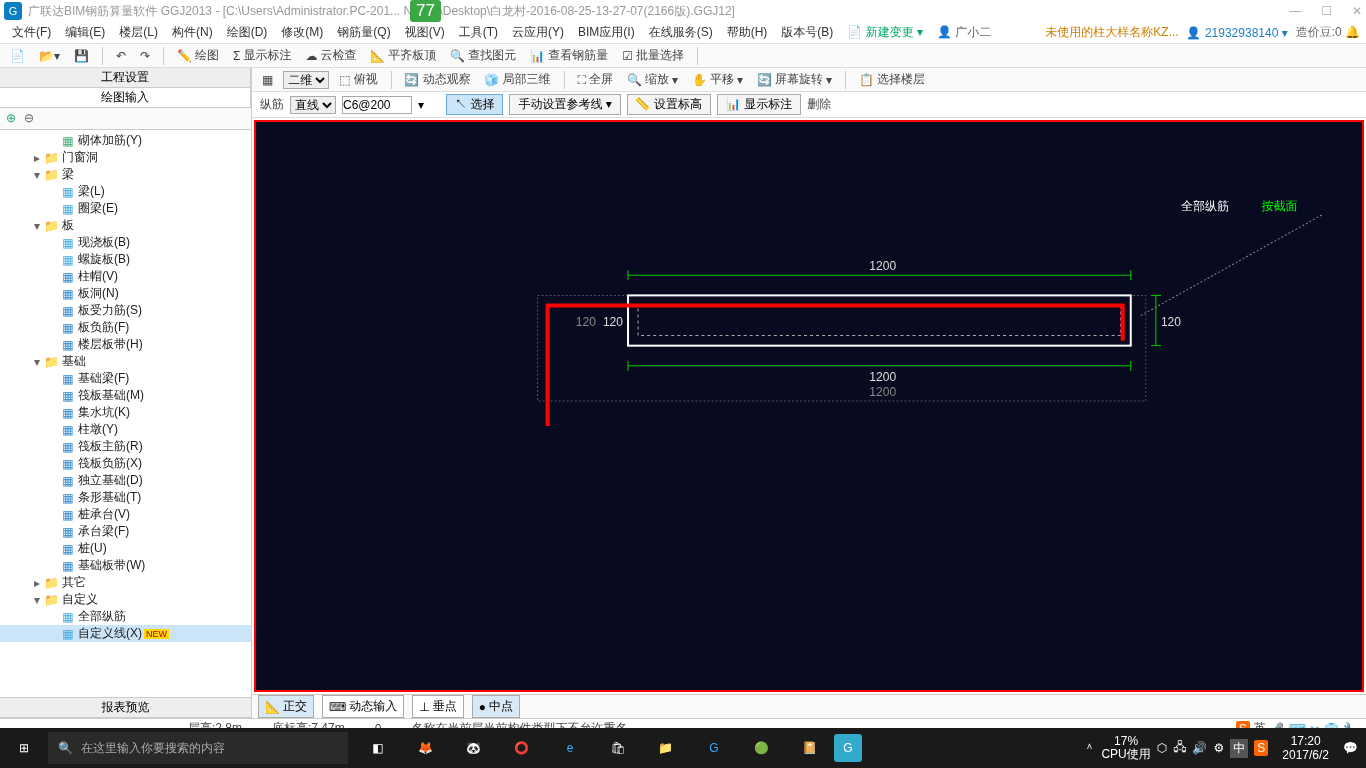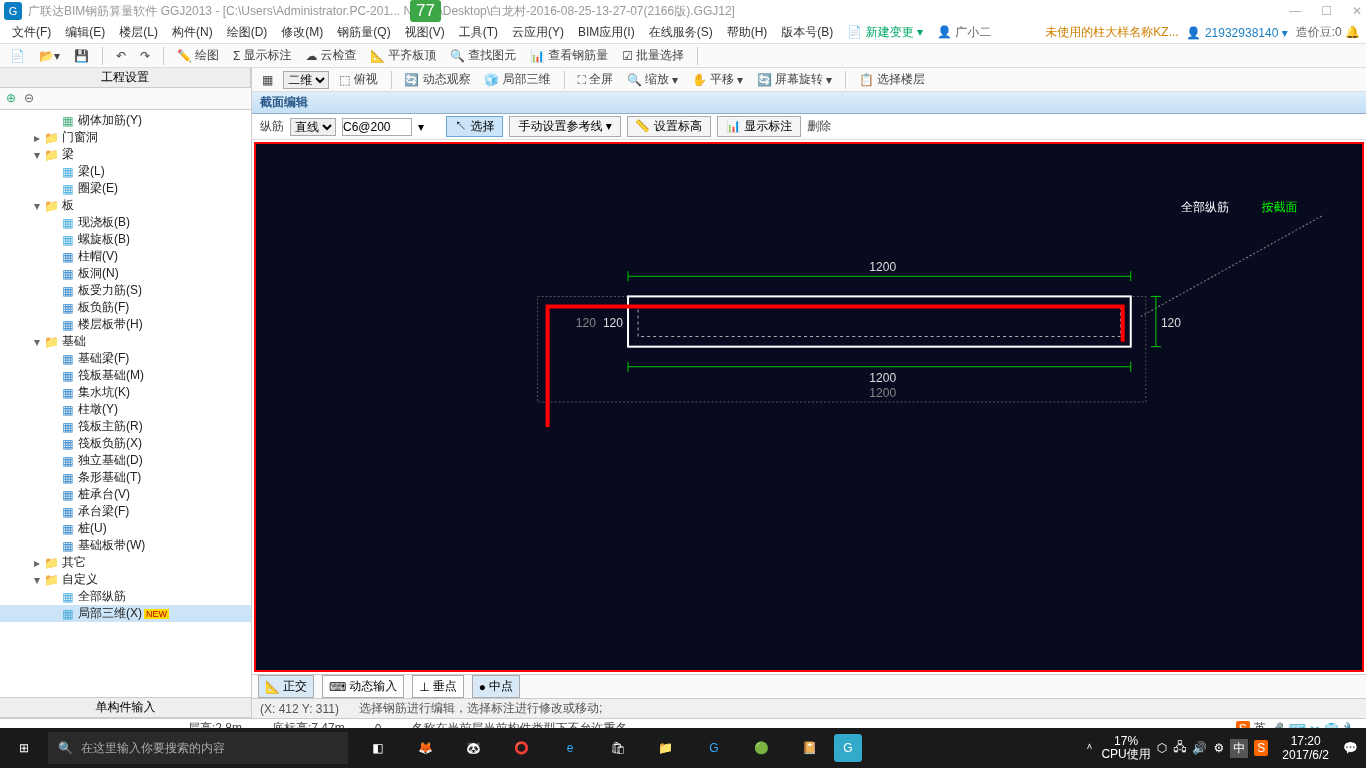--- a/index.html
+++ b/index.html
@@ -133,20 +133,23 @@
   <span class="tb">☑ <span>批量选择</span></span>
   <span class="sep"></span>
   <div style="flex:1"></div>
 </div>
 
 <div class="main">
   <div class="left-panel">
     <div class="panel-tabs">
       <div class="pt">工程设置</div>
     </div>
+    <div class="panel-tabs">
+      <div class="pt active">绘图输入</div>
+    </div>
     <div style="height:22px;border-bottom:1px solid #ccc;padding:3px 6px;display:flex;gap:8px;">
       <span style="color:#3a7">⊕</span>
       <span style="color:#666">⊖</span>
     </div>
     <div class="tree" id="tree">
         <div class="tree-row">
           <span class="sp" style="width:42px"></span>
           <span class="exp"></span>
           <span class="ico" style="color:#4a7">▦</span>
           <span class="lbl">砌体加筋(Y)</span>
@@ -316,47 +319,46 @@
         <div class="tree-row">
           <span class="sp" style="width:42px"></span>
           <span class="exp"></span>
           <span class="ico" style="color:#4ad">▦</span>
           <span class="lbl">全部纵筋</span>
         </div>
         <div class="tree-row sel">
           <span class="sp" style="width:42px"></span>
           <span class="exp"></span>
           <span class="ico" style="color:#4ad">▦</span>
-          <span class="lbl">局部三维(X)</span>
+          <span class="lbl">自定义线(X)</span>
           <span class="new">NEW</span>
         </div>
       </div>
     <div class="bottom-tabs">
-      <div class="bt">单构件输入</div>
+      <div class="bt">报表预览</div>
     </div>
   </div>
 
   <div class="right-area">
     <div class="tool-row2">
       <span class="tb">▦</span>
       <select><option>二维</option></select>
       <span class="tb">⬚ <span>俯视</span></span>
       <span class="sep"></span>
       <span class="tb">🔄 <span>动态观察</span></span>
       <span class="tb">🧊 <span>局部三维</span></span>
       <span class="sep"></span>
       <span class="tb">⛶ <span>全屏</span></span>
       <span class="tb">🔍 <span>缩放</span> ▾</span>
       <span class="tb">✋ <span>平移</span> ▾</span>
       <span class="tb">🔄 <span>屏幕旋转</span> ▾</span>
       <span class="sep"></span>
       <span class="tb">📋 <span>选择楼层</span></span>
     </div>
 
-    <div class="section-header">截面编辑</div>
 
     <div class="opt-row">
       <span class="lbl">纵筋</span>
       <select><option>直线</option></select>
       <input type="text" style="width: 70px;" value="C6@200">
       <span>▾</span>
       <span style="width:10px"></span>
       <span class="btn active">↖ <span>选择</span></span>
       <span class="btn"><span>手动设置参考线</span> ▾</span>
       <span class="btn">📏 <span>设置标高</span></span>
@@ -394,24 +396,20 @@
 
         <path d="M 290 240 L 290 120 L 862 120 L 862 155" fill="none" stroke="red" stroke-width="4"></path>
       </svg>
     </div>
 
     <div class="snap-bar">
       <span class="sb active">📐 <span>正交</span></span>
       <span class="sb">⌨ <span>动态输入</span></span>
       <span class="sb">⊥ <span>垂点</span></span>
       <span class="sb active">● <span>中点</span></span>
-    </div>
-    <div class="status-bar">
-      <span>(X: 412 Y: 311)</span>
-      <span>选择钢筋进行编辑，选择标注进行修改或移动;</span>
     </div>
   </div>
 </div>
 
 <div class="info-bar">
   <span style="width:150px"></span>
   <span>层高:2.8m</span>
   <span>底标高:7.47m</span>
   <span>0</span>
   <span>名称在当前层当前构件类型下不允许重名</span>

